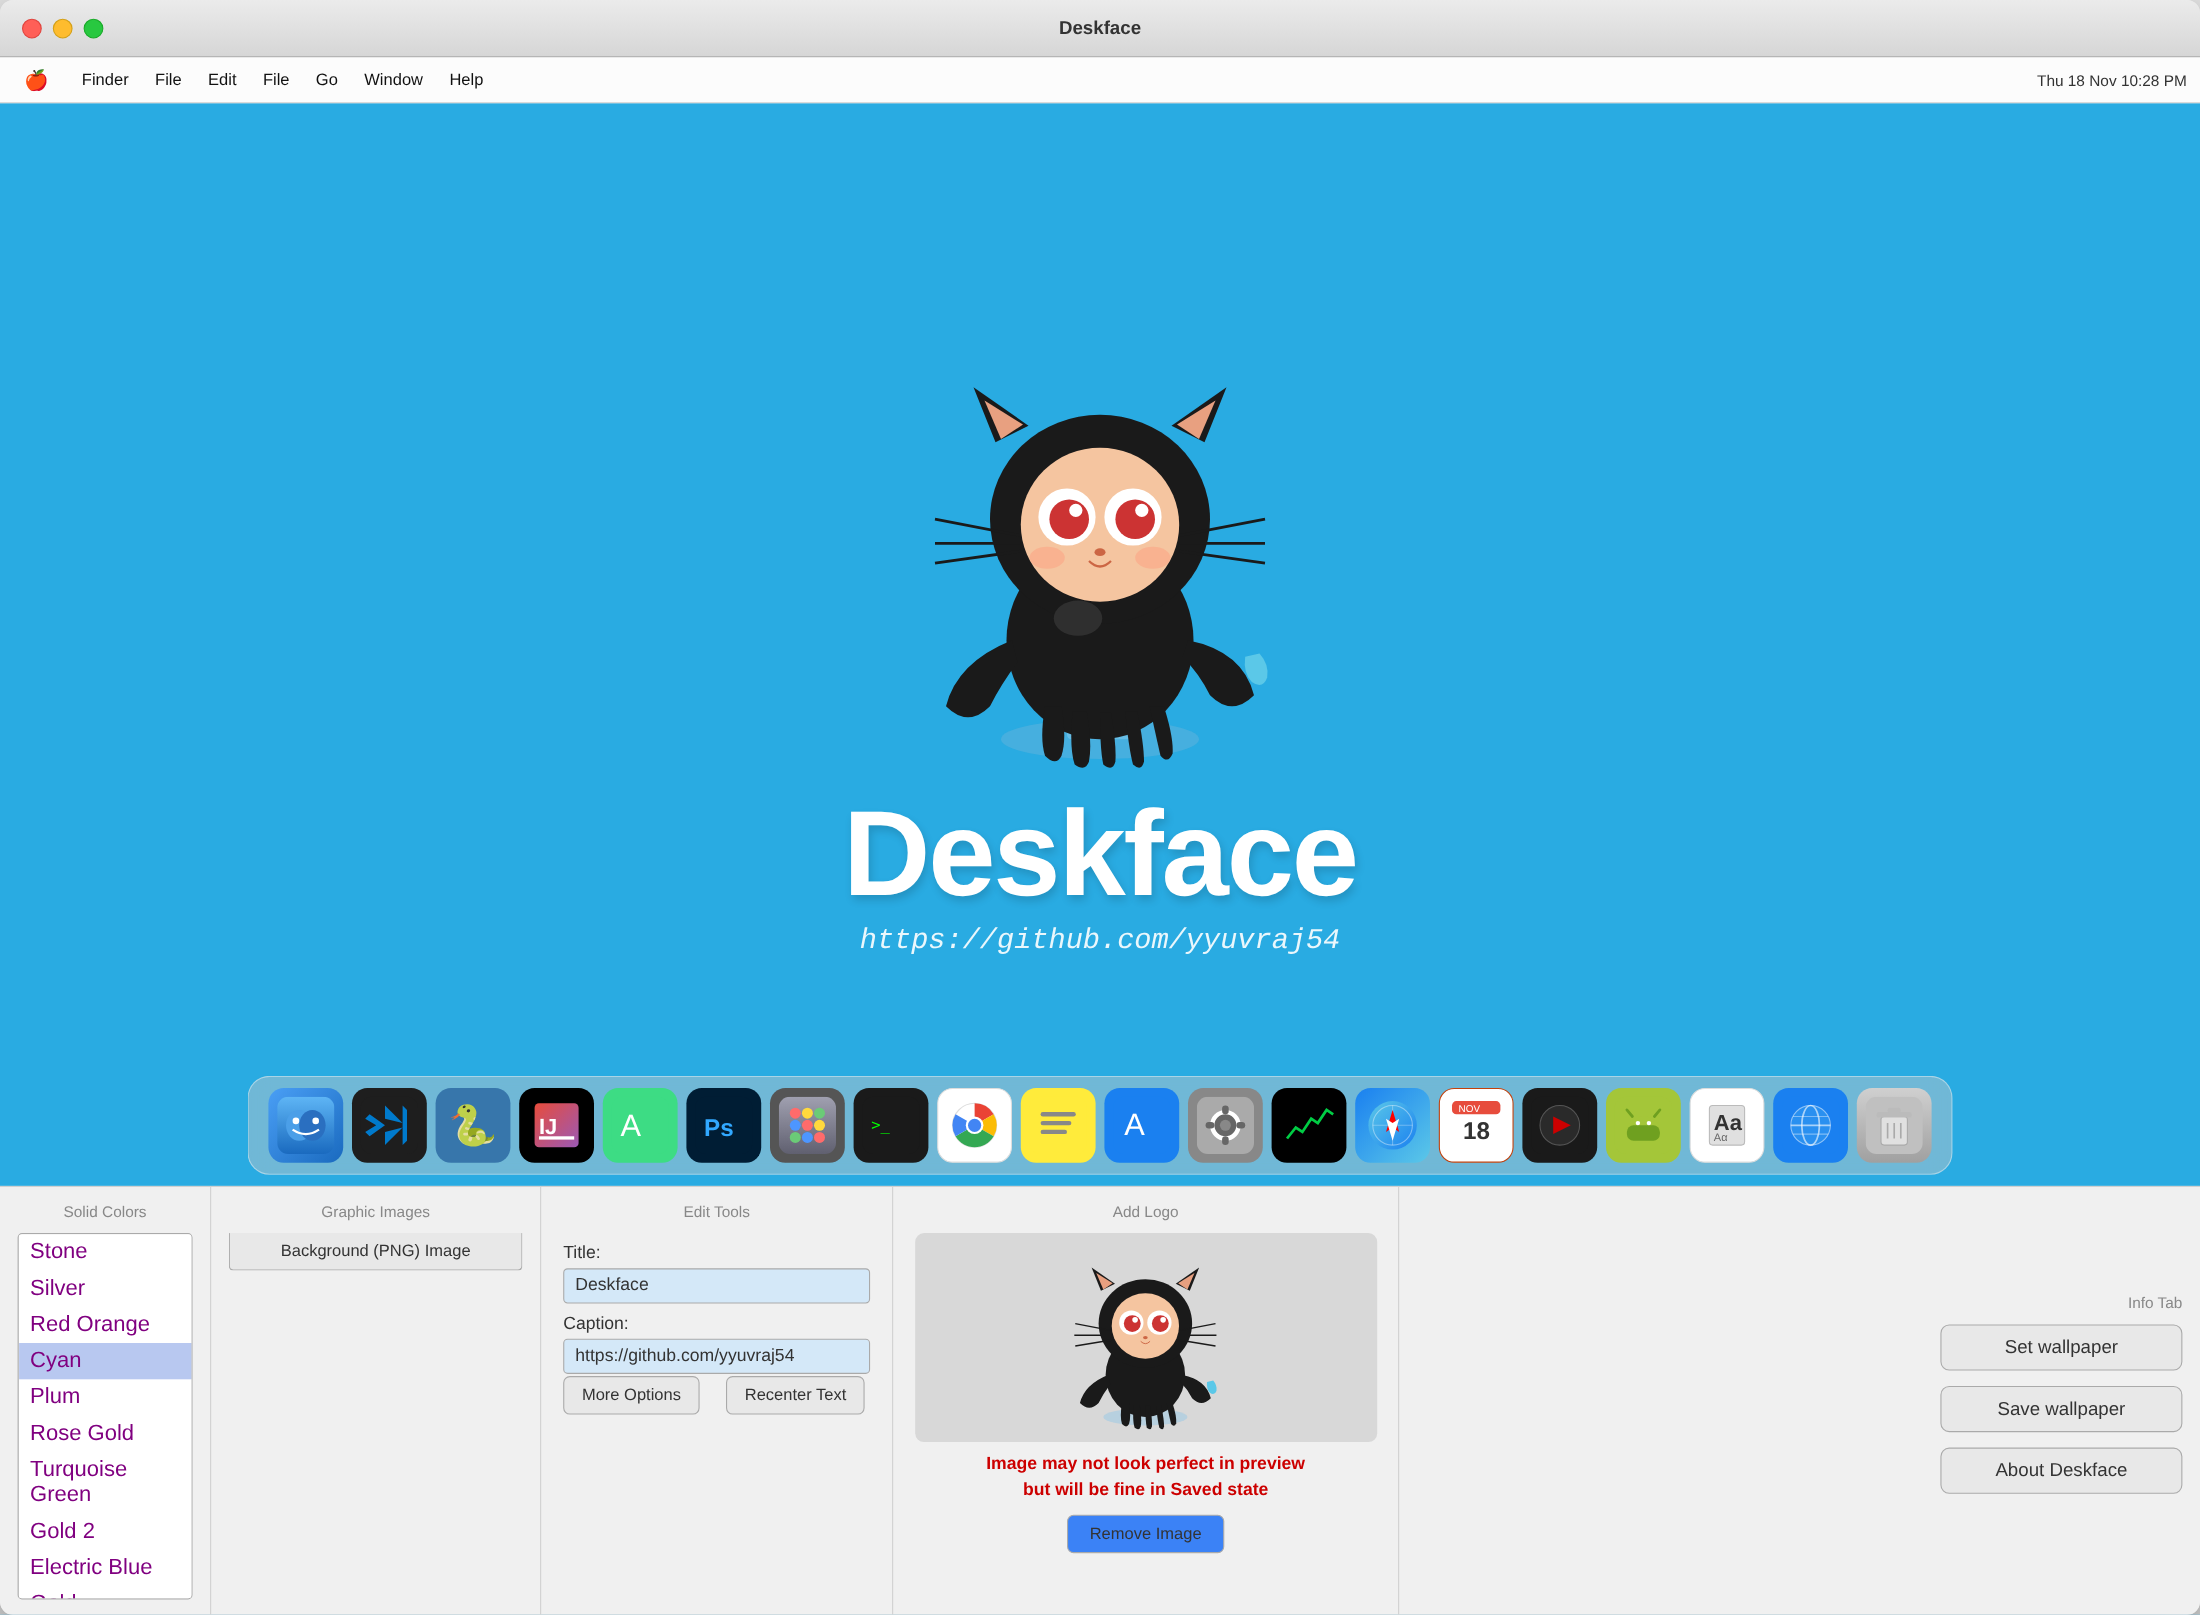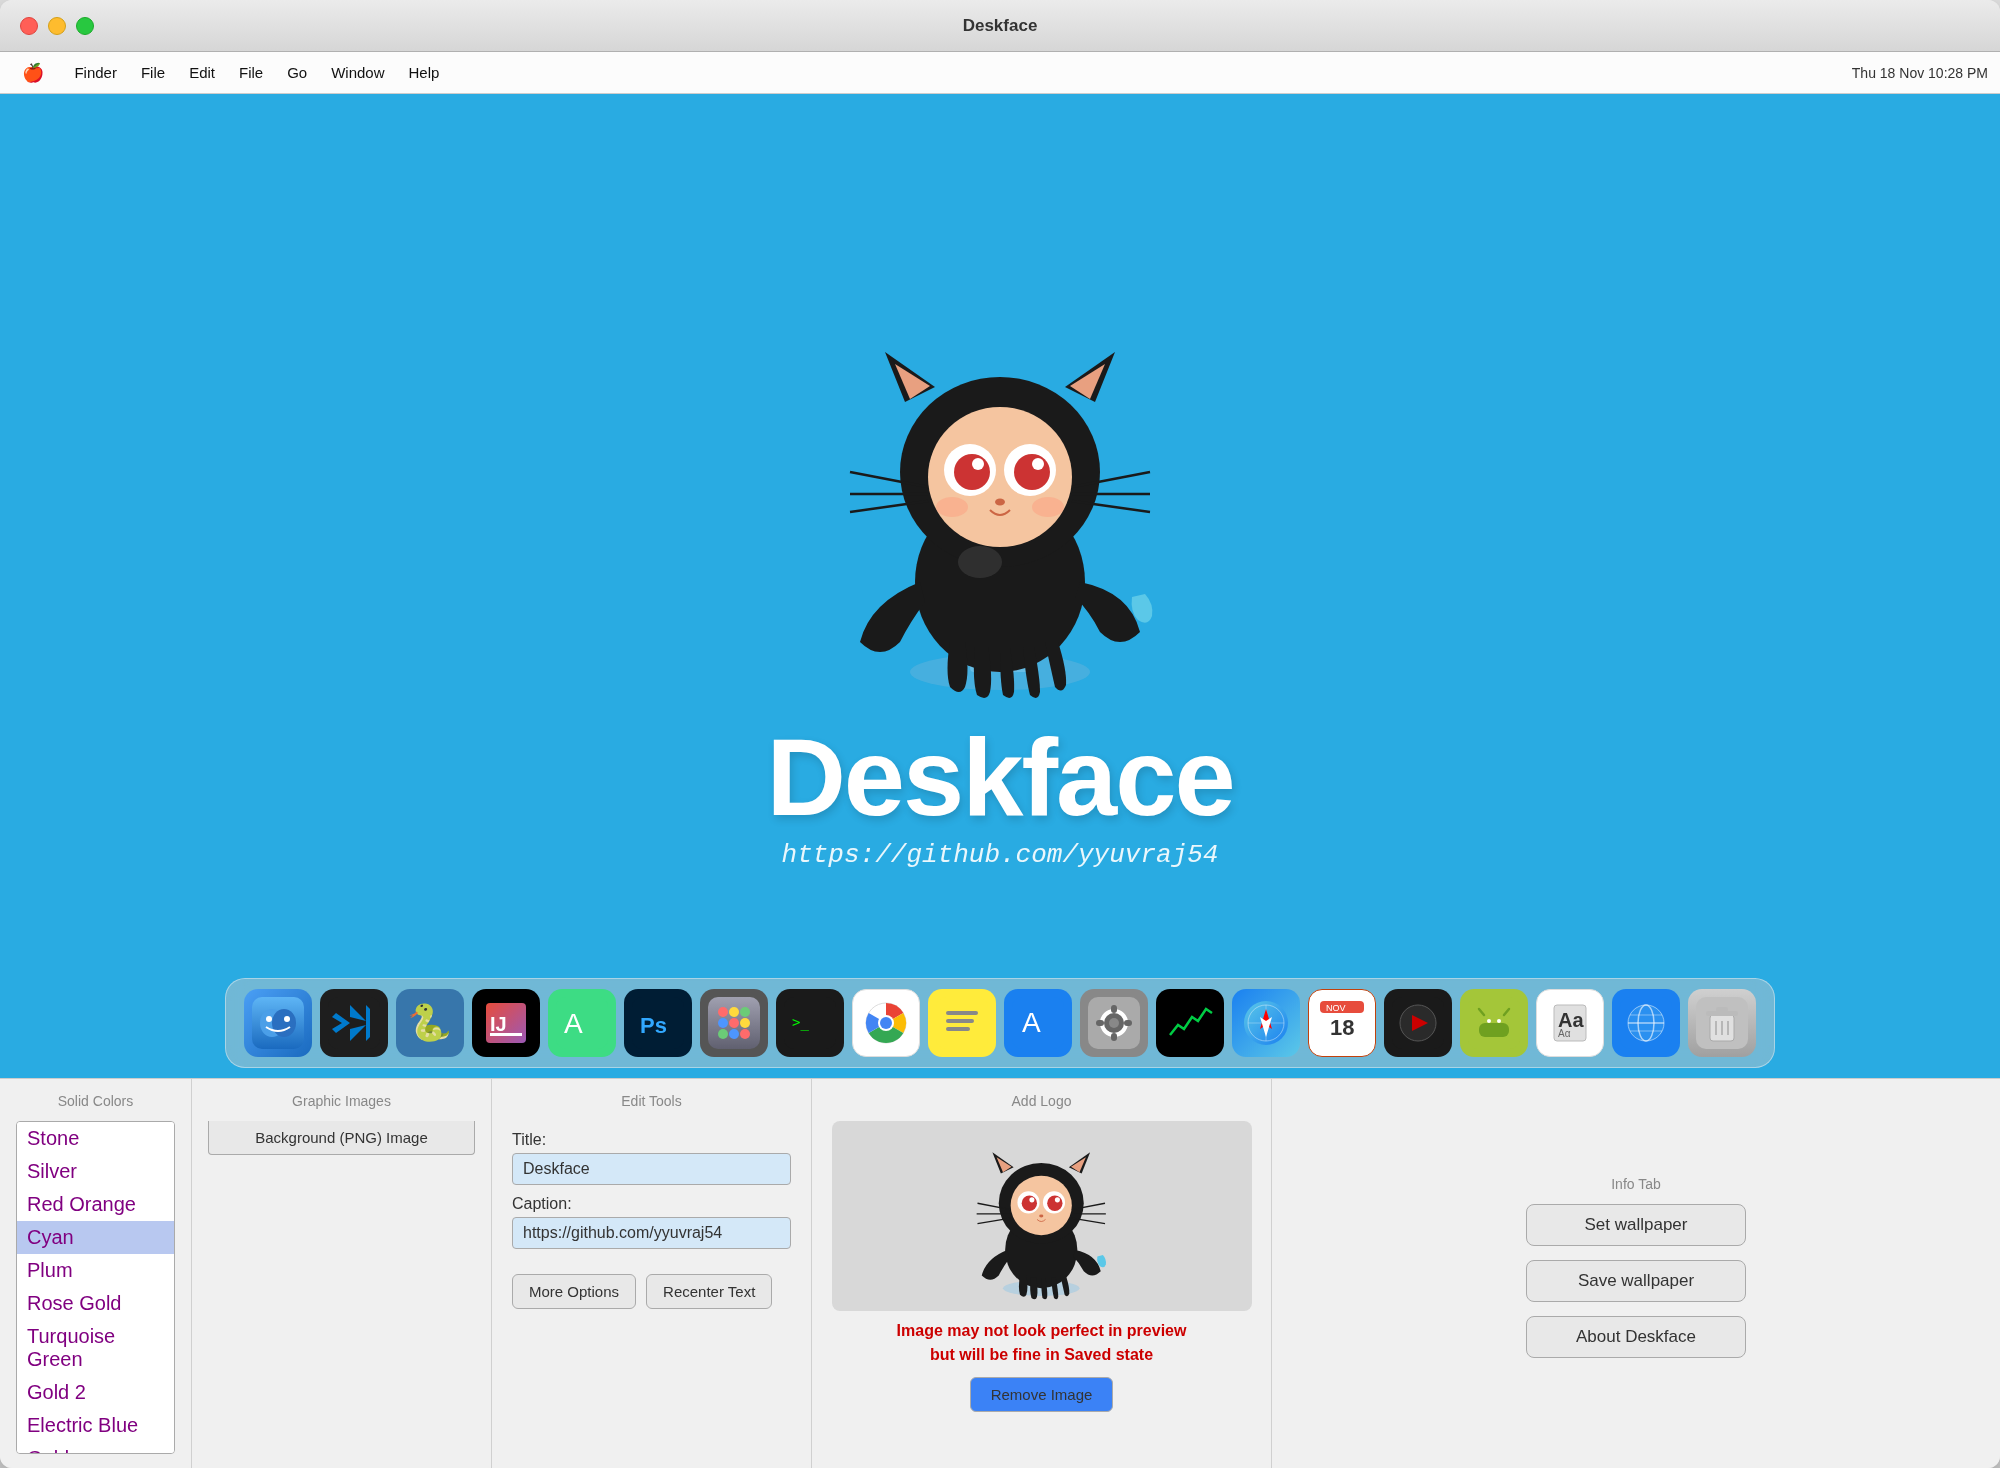--- a/index.html
+++ b/index.html
@@ -254,22 +254,22 @@
       font-size: 16px;
       border: 1px solid #aaa;
       border-radius: 4px;
       background: #d4e8f8;
       color: #333;
       outline: none;
     }
 
     .edit-buttons {
       display: flex;
-      gap: 10px;
-      margin-top: 25px;
+      gap: 24px;
+      margin-top: 2px;
     }
 
     .edit-btn {
       padding: 8px 16px;
       font-size: 15px;
       border: 1px solid #aaa;
       border-radius: 6px;
       background: #e8e8e8;
       cursor: pointer;
       color: #333;
@@ -321,21 +321,21 @@
       border: 1px solid #aaa;
       border-radius: 6px;
       background: #3b82f6;
       cursor: pointer;
       color: #333;
     }
 
     
     .info-tab-section {
       flex: 1;
-      align-items: center;
+      align-items: flex-end;
       justify-content: center;
     }
 
     .info-btn {
       padding: 10px 28px;
       font-size: 17px;
       border: 1px solid #aaa;
       border-radius: 8px;
       background: #e8e8e8;
       cursor: pointer;

